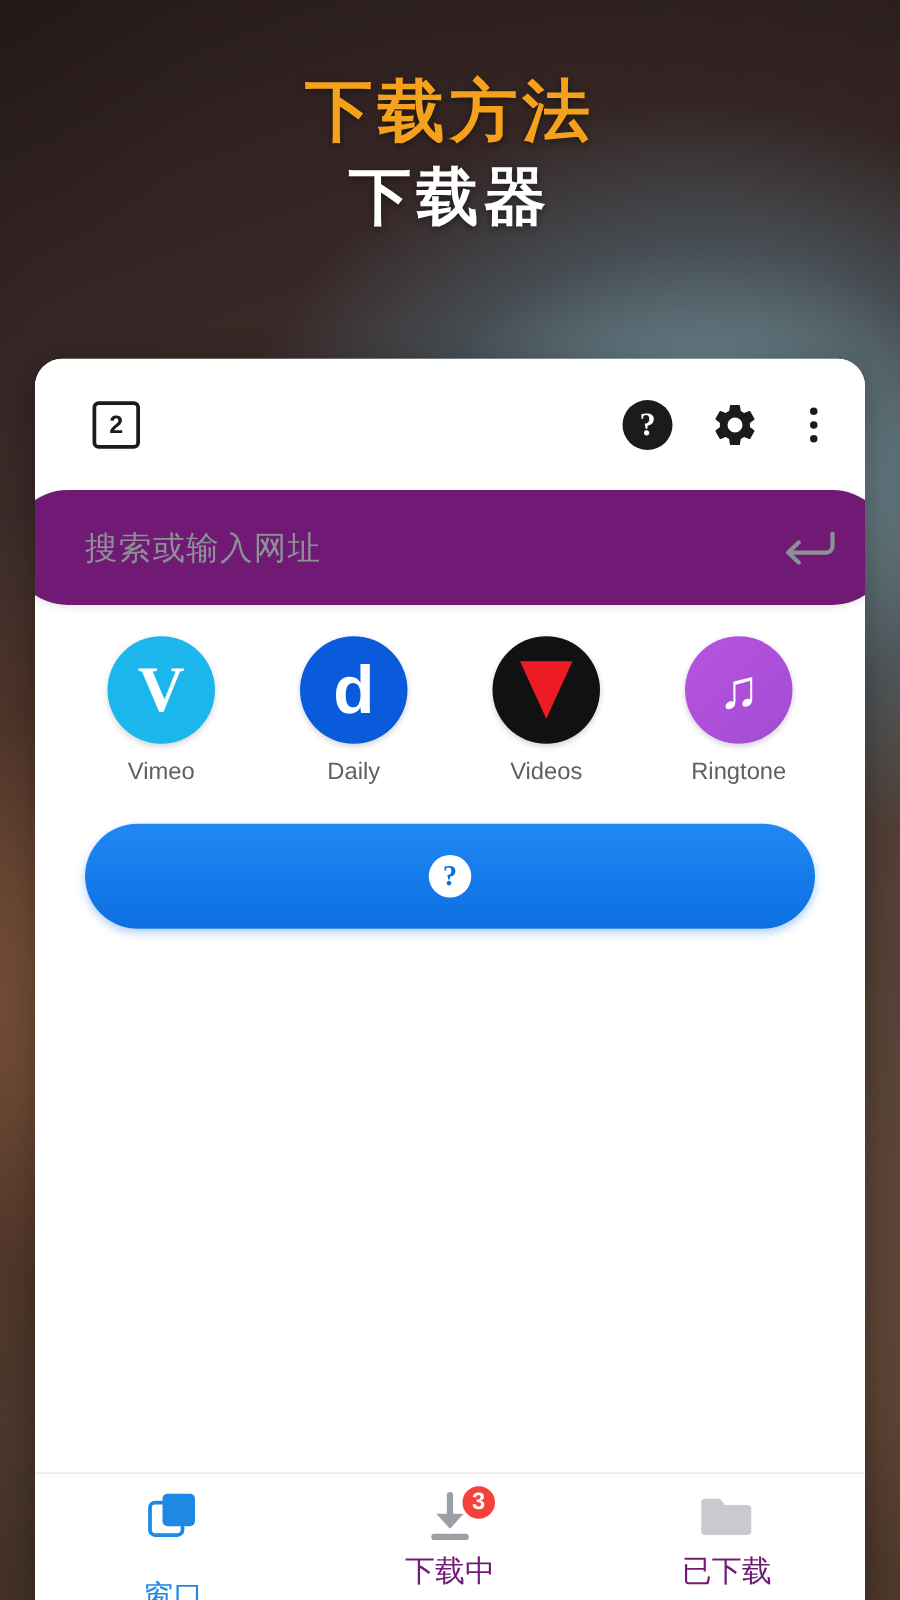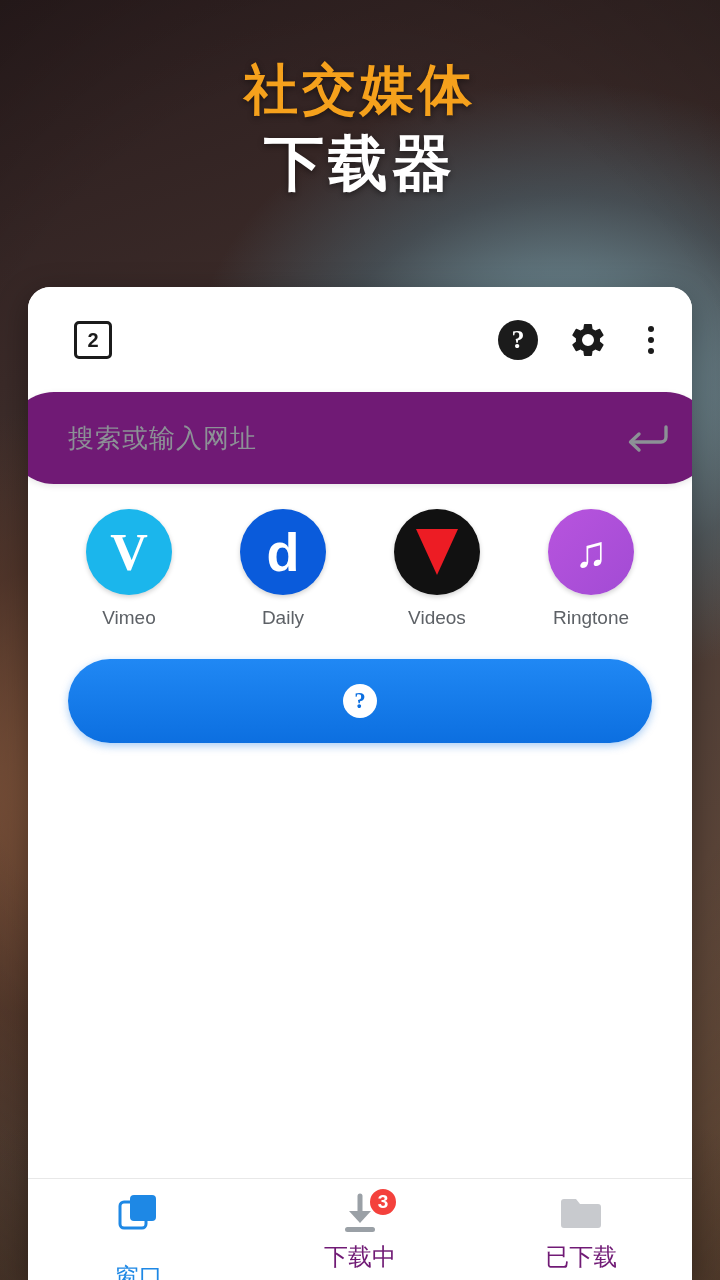--- a/index.html
+++ b/index.html
@@ -29,21 +29,21 @@
   }
   .hero-line1 {
     font-size: 54px;
     font-weight: bold;
     color: #F5A11C;
     letter-spacing: 4px;
     text-shadow: 0 2px 6px rgba(0,0,0,0.45);
     line-height: 1.15;
   }
   .hero-line2 {
-    font-size: 60px;
+    font-size: 50px;
     font-weight: bold;
     color: #ffffff;
     letter-spacing: 4px;
     text-shadow: 0 2px 6px rgba(0,0,0,0.45);
     line-height: 1.25;
     margin-top: 6px;
   }
 
   
   .app-card {
@@ -191,21 +191,21 @@
     padding: 0 6px;
     border: 2px solid #fff;
   }
 </style>
 </head>
 <body>
 
 <div class="bg-vignette"></div>
 
 <div class="hero">
-  <div class="hero-line1">社交媒体</div>
+  <div class="hero-line1">下载方法</div>
   <div class="hero-line2">下载器</div>
 </div>
 
 <div class="app-card">
 
   <div class="topbar">
     <div class="tabcount">2</div>
     <div class="topbar-spacer"></div>
     <div class="topbar-icons">
       <div class="icon-help">?</div>

